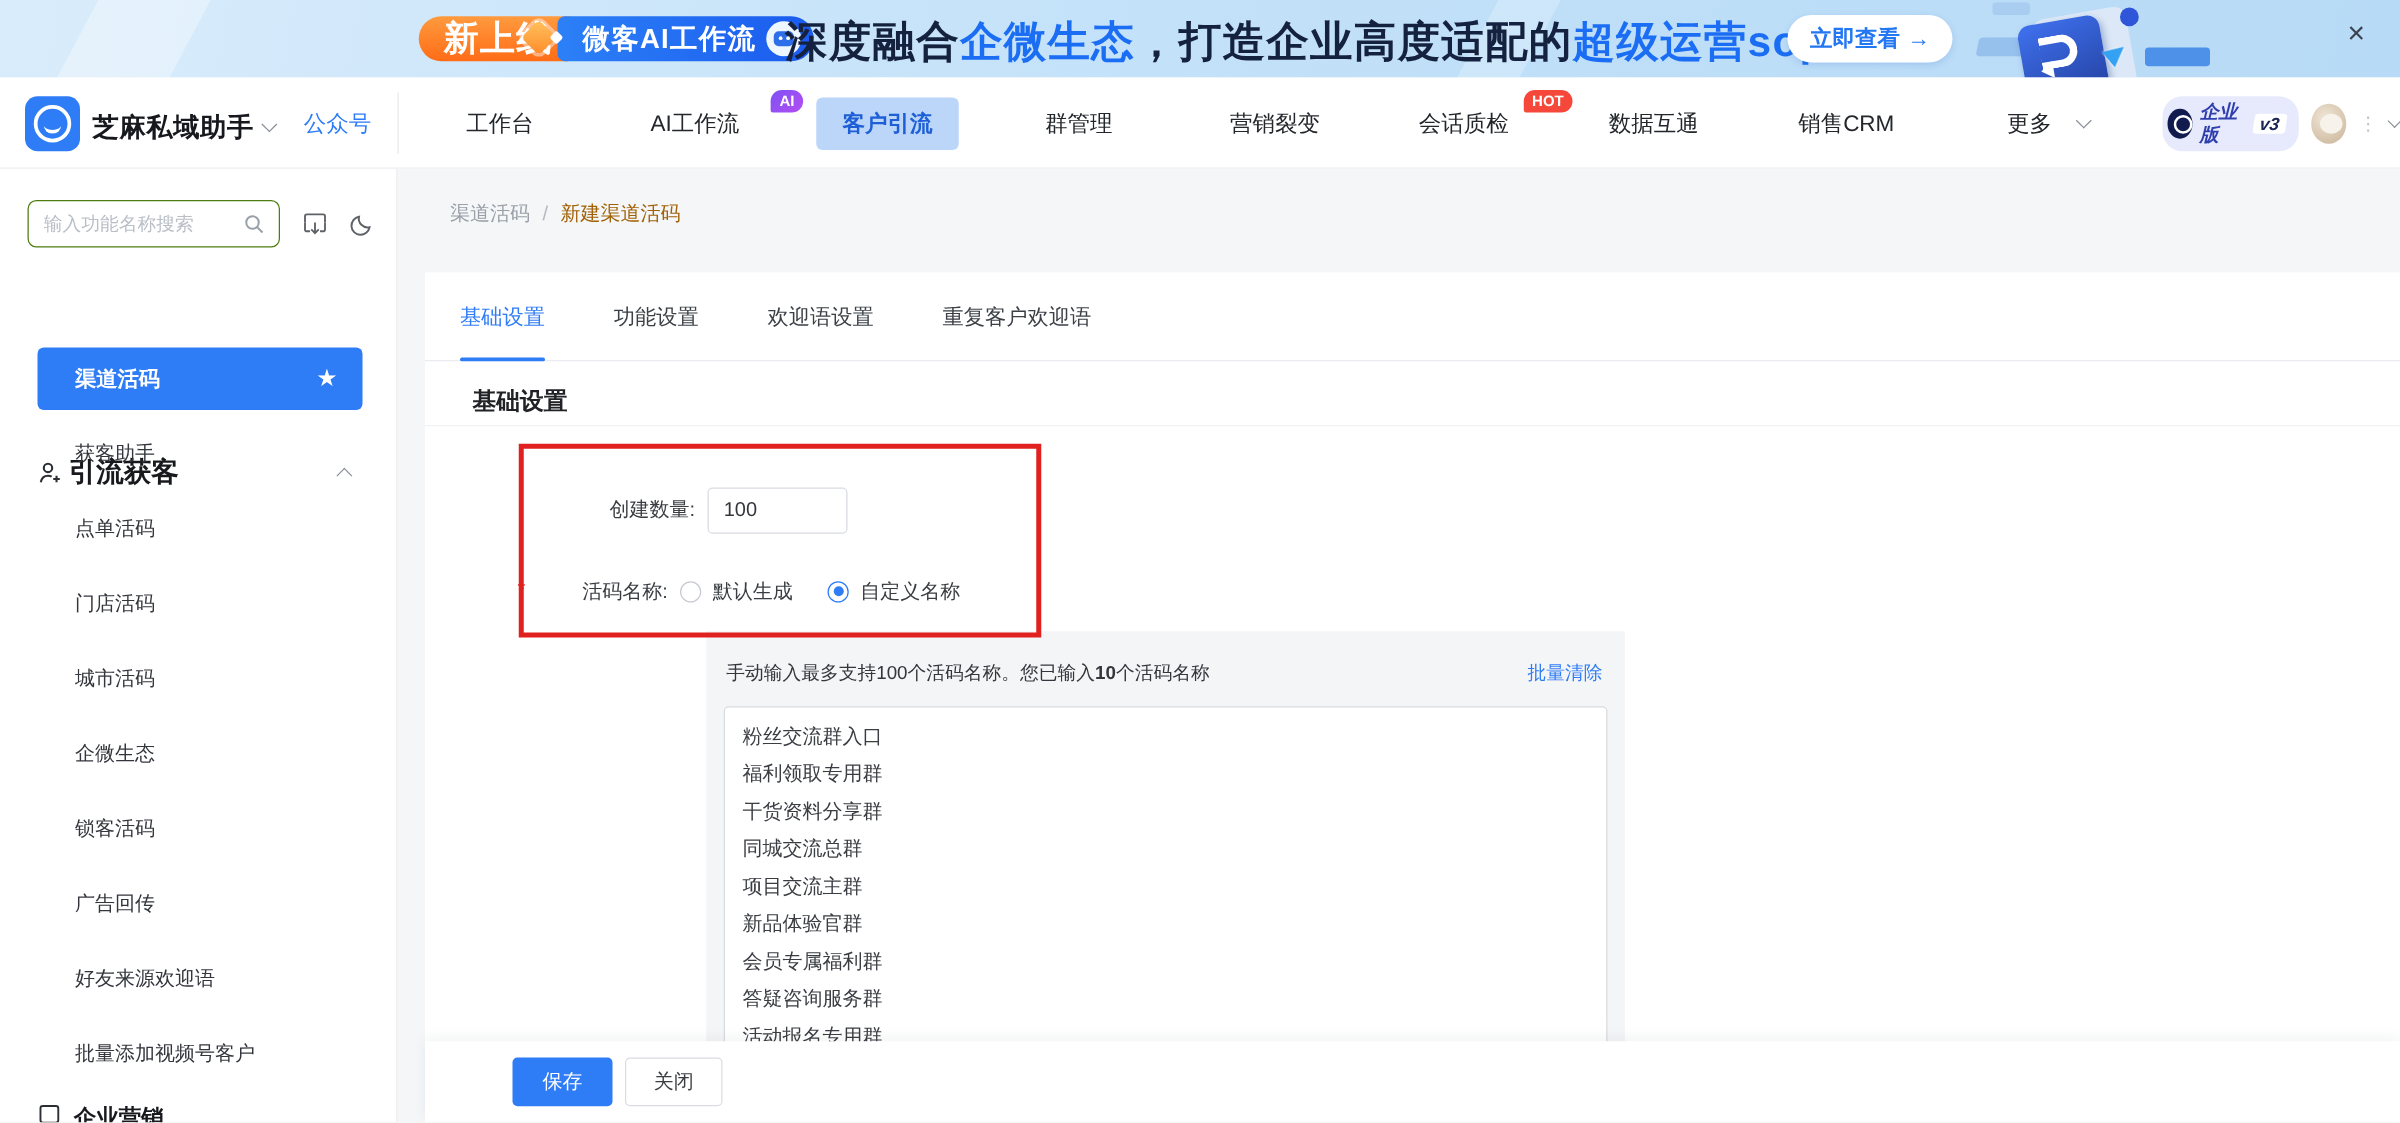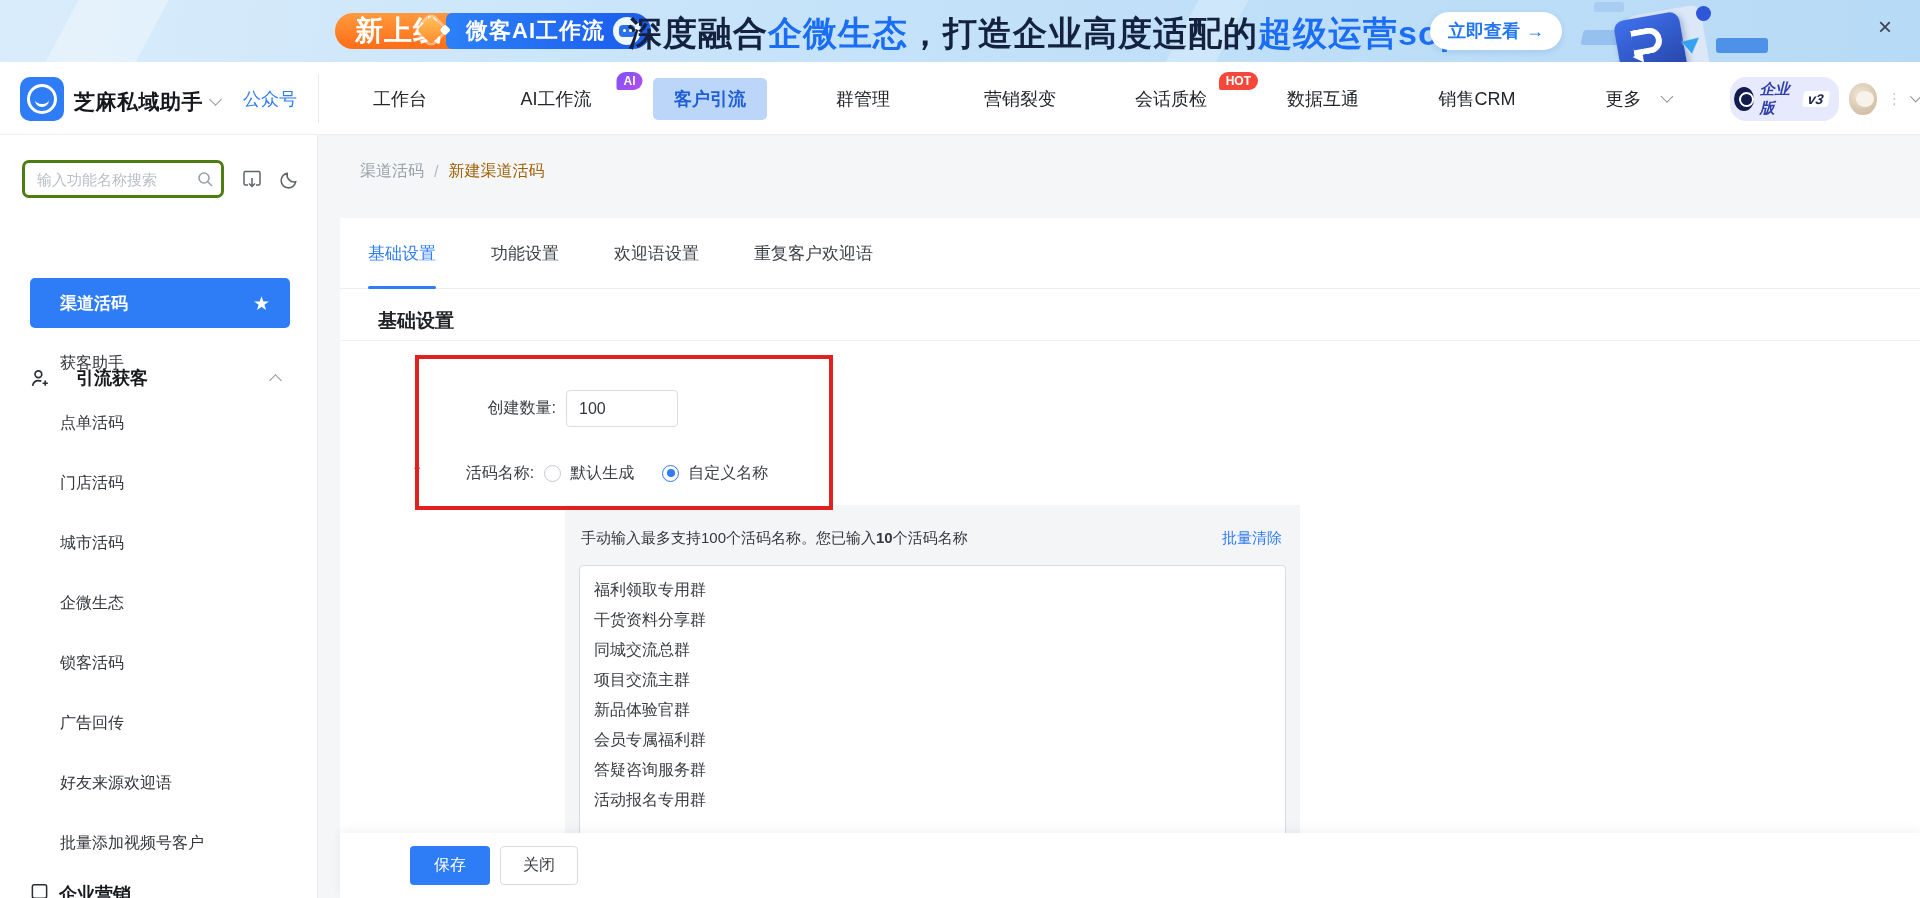--- a/index.html
+++ b/index.html
@@ -68,27 +68,27 @@
   .edition .mini-logo::after { content:''; position:absolute; left:5px; top:5px; width:11px; height:11px; border:2px solid #fff; border-radius:50%; }
   .edition .ed-name { font-size:15px; font-weight:bold; font-style:italic; color:#2f3fae; }
   .edition .ed-ver { font-size:14px; font-weight:bold; font-style:italic; color:#1a2553; background:#fff; padding:0 5px; border-radius:3px; transform:skewX(-8deg); }
   .avatar { width:32px; height:32px; border-radius:50%; background:radial-gradient(circle at 40% 35%,#efe6d6,#c9b297); position:relative; cursor:pointer; overflow:hidden; }
   .avatar::after { content:''; position:absolute; left:7px; top:8px; width:18px; height:16px; border-radius:50%; background:#f7f3ea; }
   .dots { color:#c0c4cc; font-size:15px; letter-spacing:0; cursor:pointer; }
 
   
   .sidebar { position:absolute; left:0; top:135px; width:318px; height:763px; background:#fff; border-right:1px solid #ececf0; z-index:5; }
   .search-row { position:absolute; left:22px; top:25px; display:flex; align-items:center; gap:18px; }
-  .search-box { width:202px; height:38px; border:3px solid #4d7c0f; border-radius:7px; display:flex; align-items:center; padding:0 10px 0 12px; }
+  .search-box { width:202px; height:38px; border:1px solid #4d7c0f; border-radius:7px; display:flex; align-items:center; padding:0 10px 0 12px; }
   .search-box input { border:none; outline:none; width:160px; font-size:15px; color:#333; background:transparent; }
   .search-box input::placeholder { color:#b9bec7; }
   .side-icon { display:flex; align-items:center; cursor:pointer; }
   .section-head { position:absolute; left:0; top:228px; width:318px; height:30px; display:flex; align-items:center; cursor:pointer; }
   .section-head .sh-icon { margin-left:30px; display:flex; }
-  .section-head .sh-label { margin-left:25px; font-size:18px; font-weight:bold; color:#17191d; }
+  .section-head .sh-label { margin-left:4px; font-size:22px; font-weight:bold; color:#17191d; }
   .section-head .chev { position:absolute; right:38px; }
   .menu-active { position:absolute; left:30px; top:143px; width:260px; height:50px; background:#2e7cf6; border-radius:5px;
     display:flex; align-items:center; cursor:pointer; }
   .menu-active .ma-label { margin-left:30px; color:#fff; font-size:17px; font-weight:bold; }
   .menu-active .star { position:absolute; right:20px; color:#fff; font-size:19px; }
   .menu-item { position:absolute; left:0; width:318px; height:60px; display:flex; align-items:center; padding-left:60px;
     font-size:16px; color:#33363c; cursor:pointer; }
   .partial-section { position:absolute; left:30px; top:747px; display:flex; align-items:center; gap:10px; font-size:18px; font-weight:bold; color:#17191d; }
 
   
@@ -329,20 +329,21 @@
           </div>
         </div>
       </div>
 
       <div class="names-panel">
         <div class="panel-hint">
           <span>手动输入最多支持100个活码名称。您已输入</span><b>10</b><span>个活码名称</span>
         </div>
         <span class="clear-link">批量清除</span>
         <div class="names-box">
+          <div class="name-line">粉丝交流群入口</div>
           <div class="name-line">福利领取专用群</div>
           <div class="name-line">干货资料分享群</div>
           <div class="name-line">同城交流总群</div>
           <div class="name-line">项目交流主群</div>
           <div class="name-line">新品体验官群</div>
           <div class="name-line">会员专属福利群</div>
           <div class="name-line">答疑咨询服务群</div>
           <div class="name-line">活动报名专用群</div>
         </div>
       </div>

